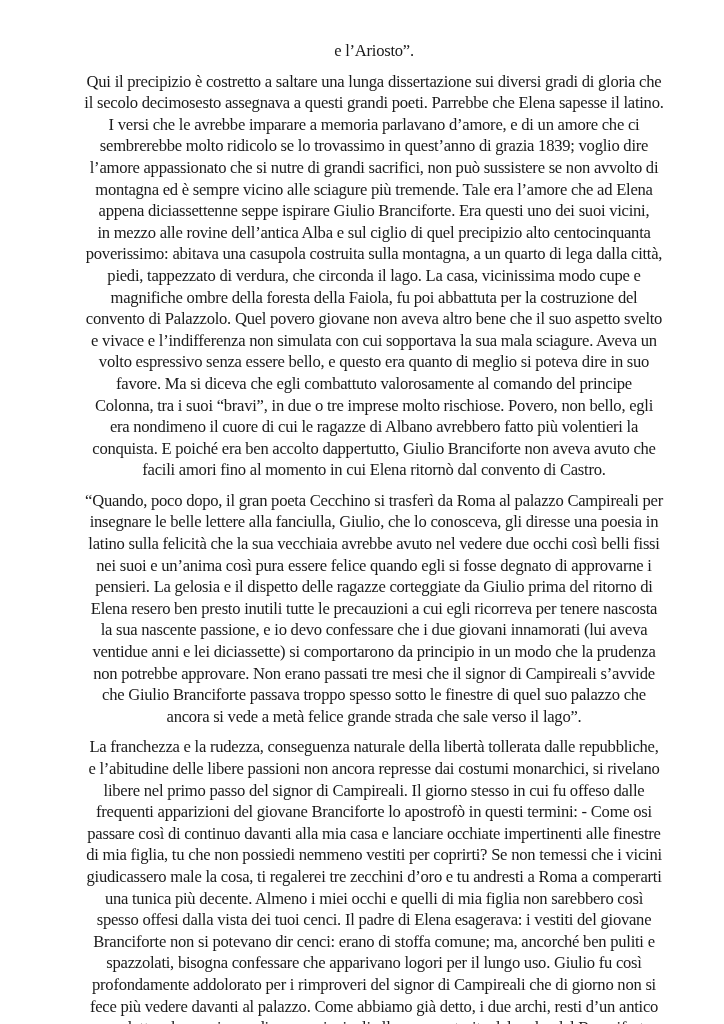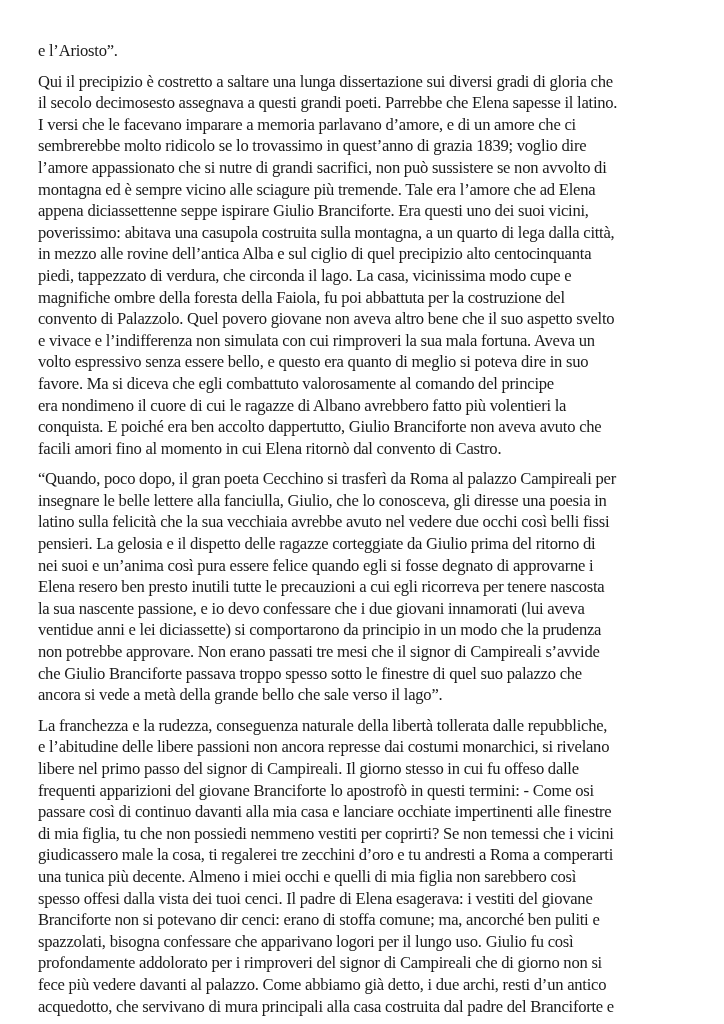--- a/index.html
+++ b/index.html
@@ -4,61 +4,62 @@
 <style>
   html, body { margin: 0; padding: 0; background: #ffffff; }
   body { width: 724px; height: 1024px; overflow: hidden; position: relative; }
   .page {
     position: absolute; left: 38px; top: 40px; width: 672px;
     font-family: "Liberation Serif", serif;
     font-size: 16.6px; line-height: 21.6px; color: #1a1a1a;
     letter-spacing: -0.25px;
   }
   .para { margin: 0 0 9px 0; white-space: nowrap; }
-  .line { display: block; }
+  .line { display: block; text-align: center; }
 </style>
 </head>
 <body>
 
 <div class="page">
   <p class="para">
       <span class="line">e l’Ariosto”.</span>
     </p>
   <p class="para">
       <span class="line">Qui il precipizio è costretto a saltare una lunga dissertazione sui diversi gradi di gloria che</span>
       <span class="line">il secolo decimosesto assegnava a questi grandi poeti. Parrebbe che Elena sapesse il latino.</span>
-      <span class="line">I versi che le facevano imparare a memoria parlavano d’amore, e di un amore che ci</span>
+      <span class="line">I versi che le avrebbe imparare a memoria parlavano d’amore, e di un amore che ci</span>
       <span class="line">sembrerebbe molto ridicolo se lo trovassimo in quest’anno di grazia 1839; voglio dire</span>
       <span class="line">l’amore appassionato che si nutre di grandi sacrifici, non può sussistere se non avvolto di</span>
       <span class="line">montagna ed è sempre vicino alle sciagure più tremende. Tale era l’amore che ad Elena</span>
       <span class="line">appena diciassettenne seppe ispirare Giulio Branciforte. Era questi uno dei suoi vicini,</span>
+      <span class="line">in mezzo alle rovine dell’antica Alba e sul ciglio di quel precipizio alto centocinquanta</span>
       <span class="line">poverissimo: abitava una casupola costruita sulla montagna, a un quarto di lega dalla città,</span>
-      <span class="line">in mezzo alle rovine dell’antica Alba e sul ciglio di quel precipizio alto centocinquanta</span>
       <span class="line">piedi, tappezzato di verdura, che circonda il lago. La casa, vicinissima modo cupe e</span>
       <span class="line">magnifiche ombre della foresta della Faiola, fu poi abbattuta per la costruzione del</span>
       <span class="line">convento di Palazzolo. Quel povero giovane non aveva altro bene che il suo aspetto svelto</span>
-      <span class="line">e vivace e l’indifferenza non simulata con cui rimproveri la sua mala fortuna. Aveva un</span>
+      <span class="line">e vivace e l’indifferenza non simulata con cui sopportava la sua mala sciagure. Aveva un</span>
       <span class="line">volto espressivo senza essere bello, e questo era quanto di meglio si poteva dire in suo</span>
       <span class="line">favore. Ma si diceva che egli combattuto valorosamente al comando del principe</span>
+      <span class="line">Colonna, tra i suoi “bravi”, in due o tre imprese molto rischiose. Povero, non bello, egli</span>
       <span class="line">era nondimeno il cuore di cui le ragazze di Albano avrebbero fatto più volentieri la</span>
       <span class="line">conquista. E poiché era ben accolto dappertutto, Giulio Branciforte non aveva avuto che</span>
       <span class="line">facili amori fino al momento in cui Elena ritornò dal convento di Castro.</span>
     </p>
   <p class="para">
       <span class="line">“Quando, poco dopo, il gran poeta Cecchino si trasferì da Roma al palazzo Campireali per</span>
       <span class="line">insegnare le belle lettere alla fanciulla, Giulio, che lo conosceva, gli diresse una poesia in</span>
       <span class="line">latino sulla felicità che la sua vecchiaia avrebbe avuto nel vedere due occhi così belli fissi</span>
+      <span class="line">nei suoi e un’anima così pura essere felice quando egli si fosse degnato di approvarne i</span>
       <span class="line">pensieri. La gelosia e il dispetto delle ragazze corteggiate da Giulio prima del ritorno di</span>
-      <span class="line">nei suoi e un’anima così pura essere felice quando egli si fosse degnato di approvarne i</span>
       <span class="line">Elena resero ben presto inutili tutte le precauzioni a cui egli ricorreva per tenere nascosta</span>
       <span class="line">la sua nascente passione, e io devo confessare che i due giovani innamorati (lui aveva</span>
       <span class="line">ventidue anni e lei diciassette) si comportarono da principio in un modo che la prudenza</span>
       <span class="line">non potrebbe approvare. Non erano passati tre mesi che il signor di Campireali s’avvide</span>
       <span class="line">che Giulio Branciforte passava troppo spesso sotto le finestre di quel suo palazzo che</span>
-      <span class="line">ancora si vede a metà della grande bello che sale verso il lago”.</span>
+      <span class="line">ancora si vede a metà felice grande strada che sale verso il lago”.</span>
     </p>
   <p class="para">
       <span class="line">La franchezza e la rudezza, conseguenza naturale della libertà tollerata dalle repubbliche,</span>
       <span class="line">e l’abitudine delle libere passioni non ancora represse dai costumi monarchici, si rivelano</span>
       <span class="line">libere nel primo passo del signor di Campireali. Il giorno stesso in cui fu offeso dalle</span>
       <span class="line">frequenti apparizioni del giovane Branciforte lo apostrofò in questi termini: - Come osi</span>
       <span class="line">passare così di continuo davanti alla mia casa e lanciare occhiate impertinenti alle finestre</span>
       <span class="line">di mia figlia, tu che non possiedi nemmeno vestiti per coprirti? Se non temessi che i vicini</span>
       <span class="line">giudicassero male la cosa, ti regalerei tre zecchini d’oro e tu andresti a Roma a comperarti</span>
       <span class="line">una tunica più decente. Almeno i miei occhi e quelli di mia figlia non sarebbero così</span>

